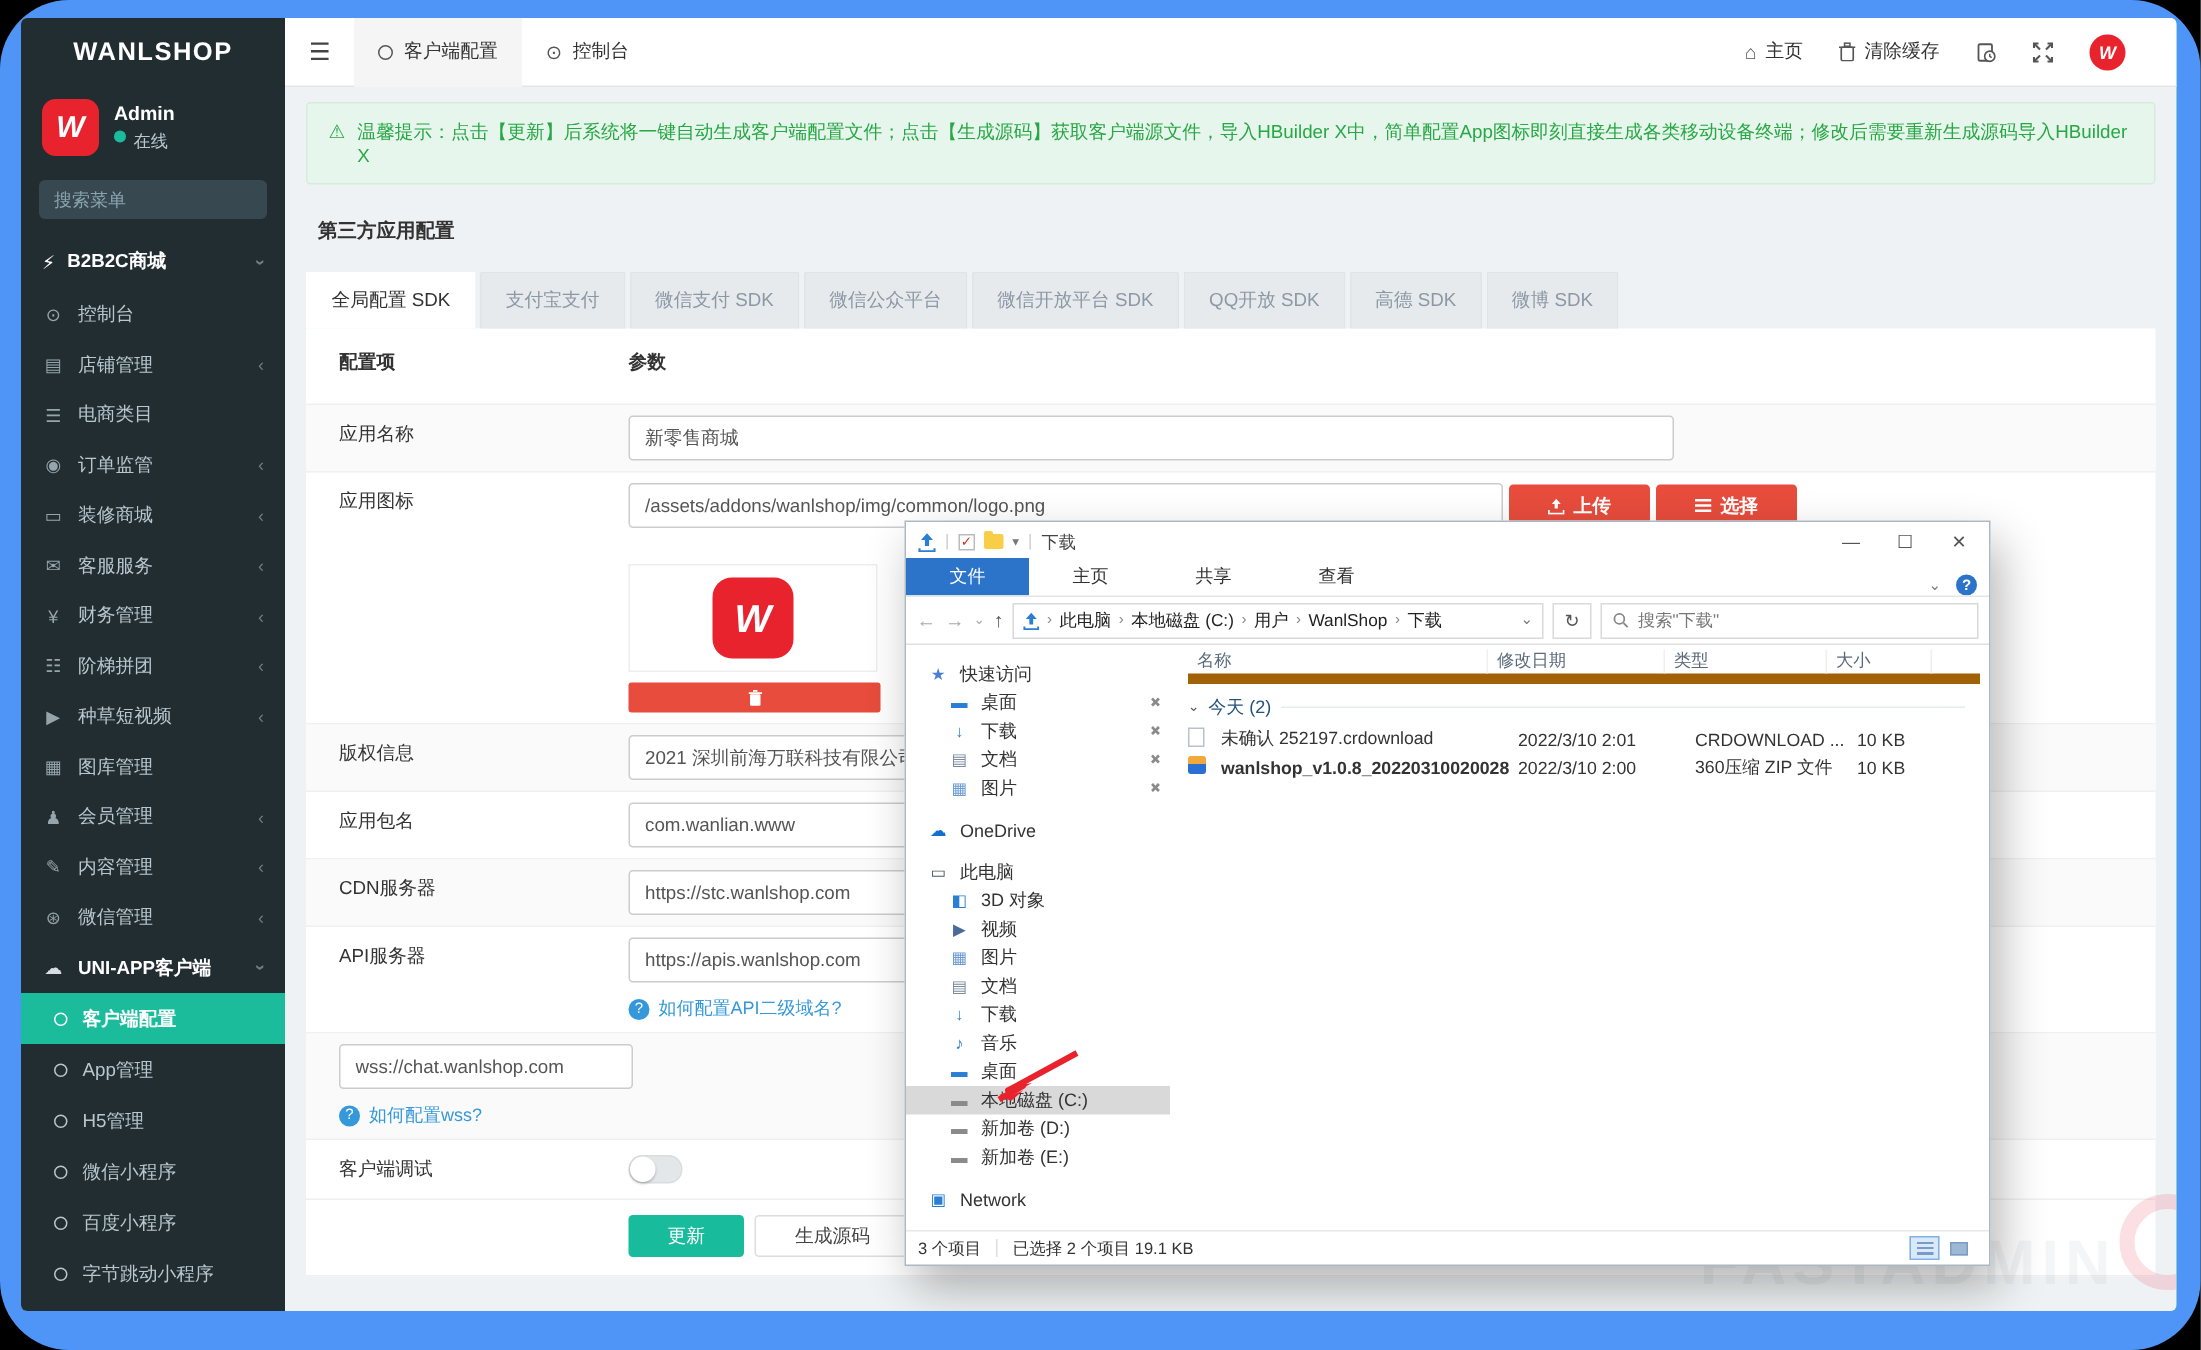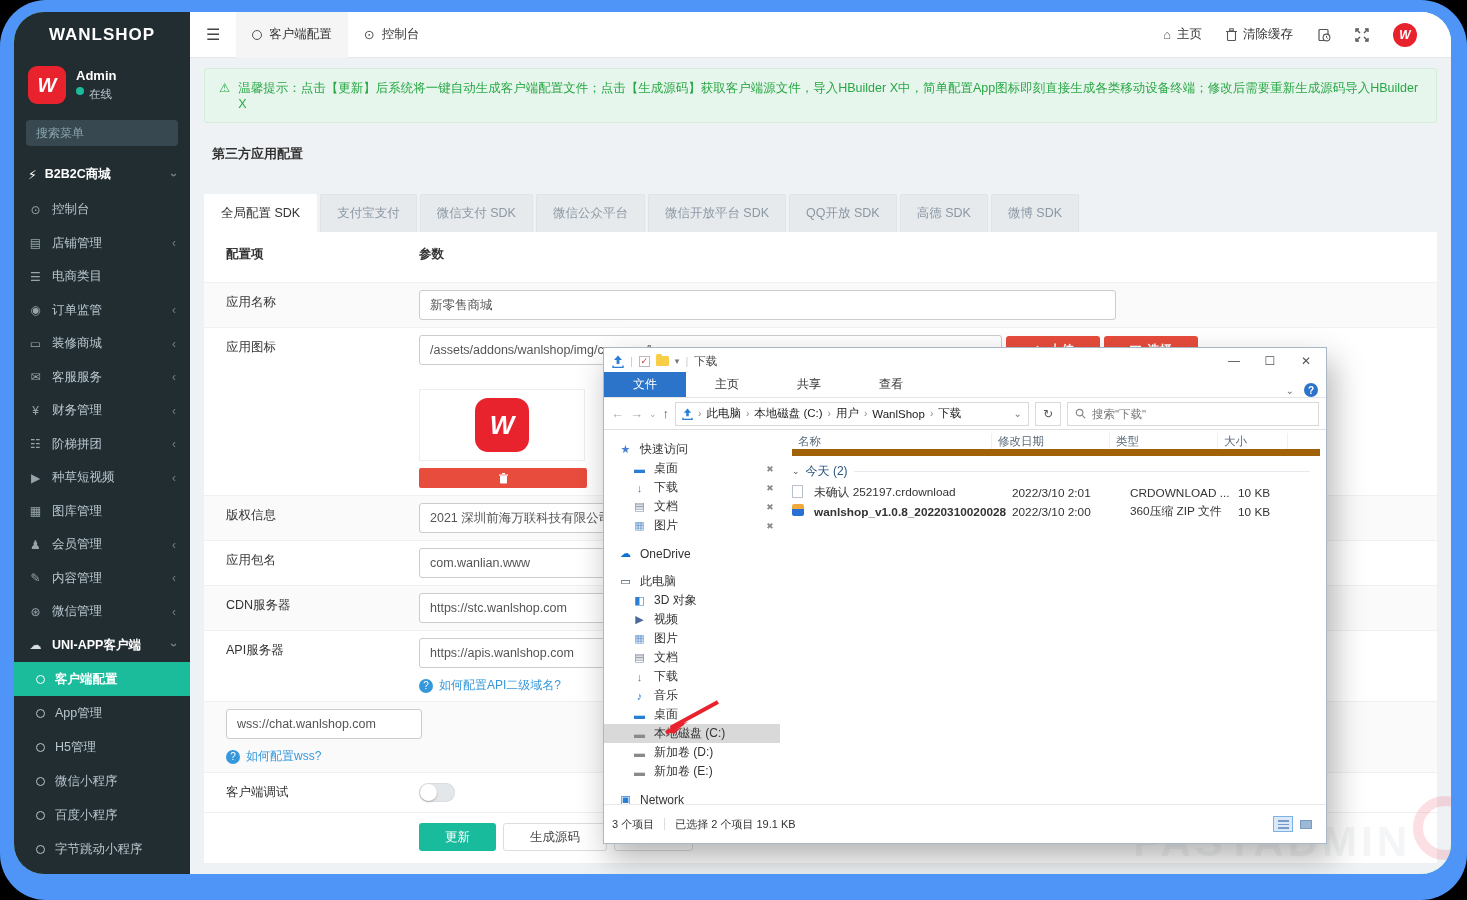--- a/index.html
+++ b/index.html
@@ -1,18 +1,18 @@
 <!DOCTYPE html>
 <html><head>
 <meta charset="utf-8">
 <style>
   * { margin:0; padding:0; box-sizing:border-box; }
   html,body { width:1467px; height:900px; background:#000; font-family:"Liberation Sans","DejaVu Sans",sans-serif; overflow:hidden; }
   .frame { position:absolute; inset:0; background:#4f94f7; border-radius:46px; }
-  .app { position:absolute; left:14px; top:12px; right:16px; bottom:26px; background:#86efac; border-radius:30px; overflow:hidden; display:flex; }
+  .app { position:absolute; left:14px; top:12px; right:16px; bottom:26px; background:#86efac; border-radius:4px; overflow:hidden; display:flex; }
 
   
   .sidebar { width:176px; background:#222d32; color:#b8c7ce; flex-shrink:0; font-size:12.5px; overflow:hidden; }
   .logo { height:46px; line-height:46px; text-align:center; color:#fff; font-size:17px; font-weight:bold; letter-spacing:1px; }
   .userpanel { display:flex; padding:8px 14px 10px; gap:10px; align-items:center; }
   .avatar { width:38px; height:38px; background:#e8232e; border-radius:9px; color:#fff; font-weight:900; font-size:20px; display:flex; align-items:center; justify-content:center; font-style:italic; }
   .uname { color:#fff; font-weight:bold; font-size:13px; }
   .ustatus { font-size:11.5px; margin-top:4px; display:flex; align-items:flex-start; gap:5px; }
   .dot { width:8px; height:8px; border-radius:50%; background:#1abc9c; display:inline-block; }
   .sb-search { margin:6px 12px 10px; background:#374850; border-radius:4px; height:26px; display:flex; align-items:center; padding:0 10px; }
@@ -39,21 +39,21 @@
   .ttab .o { width:10px; height:10px; border:1.7px solid #555; border-radius:50%; }
   .tb-right { margin-left:auto; display:flex; align-items:center; gap:24px; padding-right:34px; font-size:12.5px; color:#333; }
   .tb-link { display:flex; align-items:center; gap:6px; cursor:pointer; }
   .tb-ic { font-size:13px; color:#555; }
   .tb-avatar { width:24px; height:24px; border-radius:50%; background:#e8232e; color:#fff; font-weight:900; font-size:12px; font-style:italic; display:flex; align-items:center; justify-content:center; cursor:pointer; }
 
   .content { flex:1; padding:10px 14px; position:relative; overflow:hidden; }
   .alert { background:#e7f6ec; border:1px solid #d3edda; color:#28a745; font-size:12.5px; padding:11px 14px; border-radius:3px; display:flex; gap:8px; align-items:flex-start; }
   .panel-title { margin:22px 8px 0; font-size:13px; font-weight:bold; color:#333; }
   .panel-sub { margin:7px 8px 0; font-size:12px; color:#555; }
-  .sdk-tabs { display:flex; margin:31px 0 0; }
+  .sdk-tabs { display:flex; margin:18px 0 0; }
   .sdk-tab { padding:10px 16px; font-size:12.5px; color:#8c98a4; background:#e6eaed; border:1px solid #dfe4e7; border-bottom:none; margin-right:3px; cursor:pointer; border-radius:2px 2px 0 0; }
   .sdk-tab.active { background:#fff; color:#333; border-color:#fff; }
 
   .ftable { background:#fff; font-size:12.5px; color:#333; }
   .frow { display:flex; padding:0 22px; border-bottom:1px solid #f0f0f0; align-items:flex-start; }
   .frow.head { font-weight:bold; padding-top:14px; padding-bottom:12px; }
   .frow.odd { background:#fafafa; }
   .fkey { width:193px; flex-shrink:0; padding-top:11px; }
   .frow.head .fkey, .frow.head .fval { padding-top:0; }
   .fval { flex:1; padding:7px 0; }
@@ -118,21 +118,21 @@
   .col-head .c { padding:0 6px; border-right:1px solid #f0f0f0; height:16px; line-height:16px; }
   .c-name { width:200px; } .c-date { width:118px; } .c-type { width:108px; } .c-size { width:70px; }
   .grp { display:flex; align-items:center; gap:6px; height:24px; color:#26537a; font-size:12px; margin-top:3px; }
   .grp .line { flex:1; height:1px; background:#e7eaee; margin-right:10px; }
   .f-row { display:flex; align-items:center; height:19px; font-size:11.8px; }
   .f-row .cell { padding:0 6px; overflow:hidden; white-space:nowrap; }
   .f-ic { width:14px; flex-shrink:0; margin-right:2px; }
   .doc-ic { width:11px; height:13px; background:#fff; border:1px solid #b9c2cc; display:inline-block; }
   .zip-ic { width:12px; height:12px; display:inline-block; background:linear-gradient(180deg,#f2a93b 0 45%,#2a6fd4 45% 100%); border-radius:2px; }
   .name-cell { width:198px; display:flex; align-items:center; }
-  .ex-status { height:39px; border-top:1px solid #e8e8e8; display:flex; align-items:center; padding:0 8px; font-size:11px; color:#333; gap:10px; flex-shrink:0; }
+  .ex-status { height:23px; border-top:1px solid #e8e8e8; display:flex; align-items:center; padding:0 8px; font-size:11px; color:#333; gap:10px; flex-shrink:0; }
   .st-div { width:1px; height:12px; background:#ddd; }
   .view-btns { margin-left:auto; display:flex; gap:3px; padding-right:2px; }
   .vbtn { width:20px; height:16px; display:flex; align-items:center; justify-content:center; cursor:pointer; border:1px solid transparent; }
   .vbtn.sel { border-color:#7fb2e5; background:#d9e9f9; }
   .vline { width:11px; height:9px; background:repeating-linear-gradient(#7a9cc4 0 1.5px,transparent 1.5px 3.5px); }
   .vthumb { width:12px; height:9px; background:#9db8d4; border:1px solid #7a9cc4; }
   svg { display:block; }
 </style>
 </head>
 <body>

